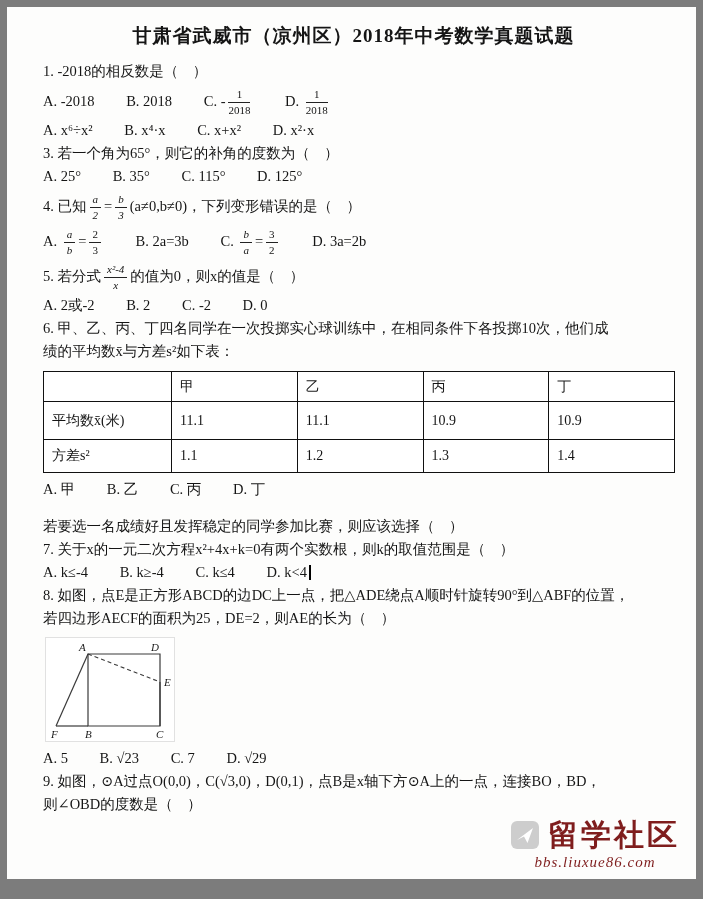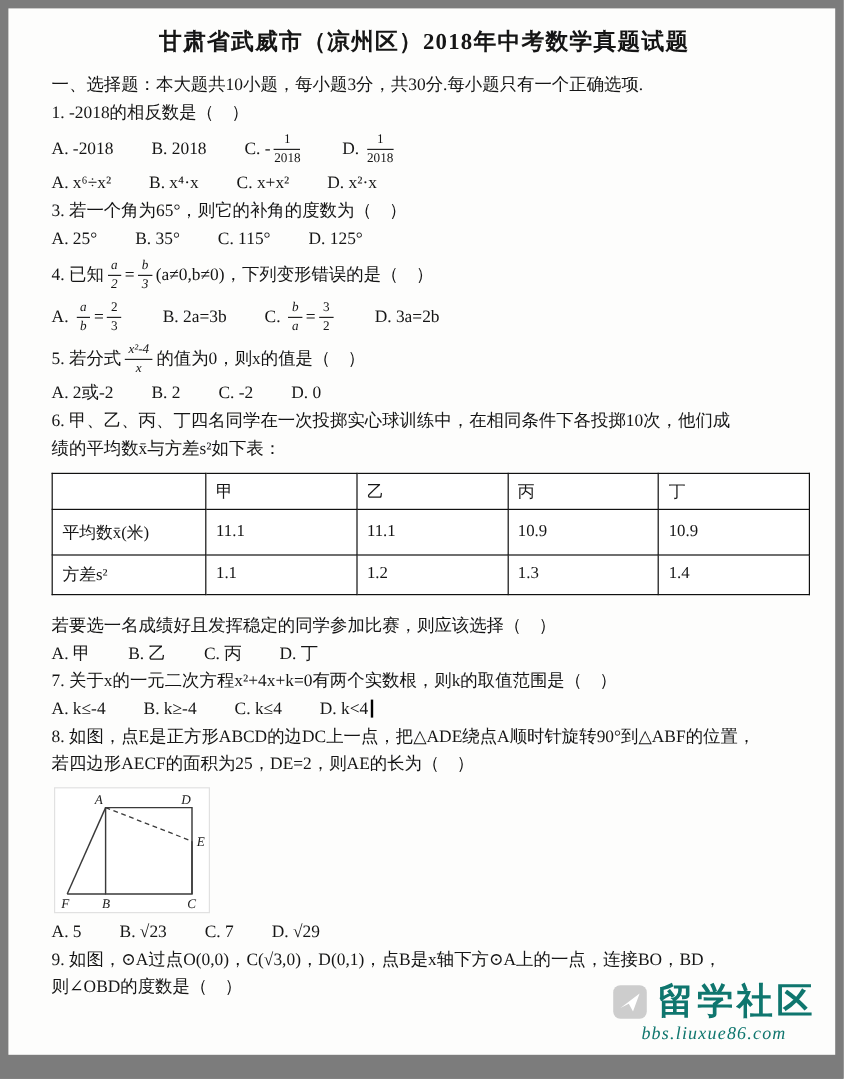--- a/index.html
+++ b/index.html
@@ -31,34 +31,33 @@
   table.q6-table td.c0 { width:128px; }
 
   .followup { margin-top:16px !important; }
 
   .figure { width:130px; height:105px; border:1px solid #e1e1e1; margin:8px 0 6px 2px; background:#fff; }
   .figure svg { display:block; }
   .fig-label { font-size:11px; font-style:italic; fill:#1c1c1c; font-family:"Liberation Serif","DejaVu Serif",serif; }
 
   .caret { display:inline-block; width:2px; height:15px; background:#000; vertical-align:-3px; margin-left:2px; }
 
-  .watermark { position:absolute; right:16px; bottom:8px; color:#0f766e; text-align:center; }
+  .watermark { position:absolute; right:16px; bottom:8px; color:#7f1d1d; text-align:center; }
   .wm-row { display:flex; align-items:center; justify-content:flex-end; gap:8px; }
   .wm-text { font-size:30px; font-weight:bold; letter-spacing:3px; line-height:34px; }
   .wm-url { font-size:15px; line-height:18px; margin-top:1px; letter-spacing:1px;font-style:italic; }
 </style>
 </head>
 <body>
 
 <div class="page-frame">
   <div class="page">
 
     <div class="title">甘肃省武威市（凉州区）2018年中考数学真题试题</div>
 
-    <p class="line">一、选择题：本大题共10小题，每小题3分，共30分.每小题只有一个正确选项.</p>
 
     <p class="line">1. -2018的相反数是（　）</p>
     <p class="line tall">
       <span class="opt">A. -2018</span>
       <span class="opt">B. 2018</span>
       <span class="opt"><span>C. -</span><span class="frac"><span class="num">1</span><span class="den">2018</span></span></span>
       <span class="opt"><span>D. </span><span class="frac"><span class="num">1</span><span class="den">2018</span></span></span>
     </p>
 
     <p class="line">
@@ -118,27 +117,27 @@
       <tr class="r-var">
         <td class="c0">方差s²</td>
         <td>1.1</td>
         <td>1.2</td>
         <td>1.3</td>
         <td>1.4</td>
       </tr>
     </tbody>
       </table>
 
-    <p class="line followup">若要选一名成绩好且发挥稳定的同学参加比赛，则应该选择（　）</p>
     <p class="line">
       <span class="opt">A. 甲</span>
       <span class="opt">B. 乙</span>
       <span class="opt">C. 丙</span>
       <span class="opt">D. 丁</span>
     </p>
+    <p class="line followup">若要选一名成绩好且发挥稳定的同学参加比赛，则应该选择（　）</p>
 
     <p class="line">7. 关于x的一元二次方程x²+4x+k=0有两个实数根，则k的取值范围是（　）</p>
     <p class="line">
       <span class="opt">A. k≤-4</span>
       <span class="opt">B. k≥-4</span>
       <span class="opt">C. k≤4</span>
       <span class="opt"><span>D. k&lt;4</span><span class="caret"></span></span>
     </p>
 
     <p class="line">8. 如图，点E是正方形ABCD的边DC上一点，把△ADE绕点A顺时针旋转90°到△ABF的位置，</p>

